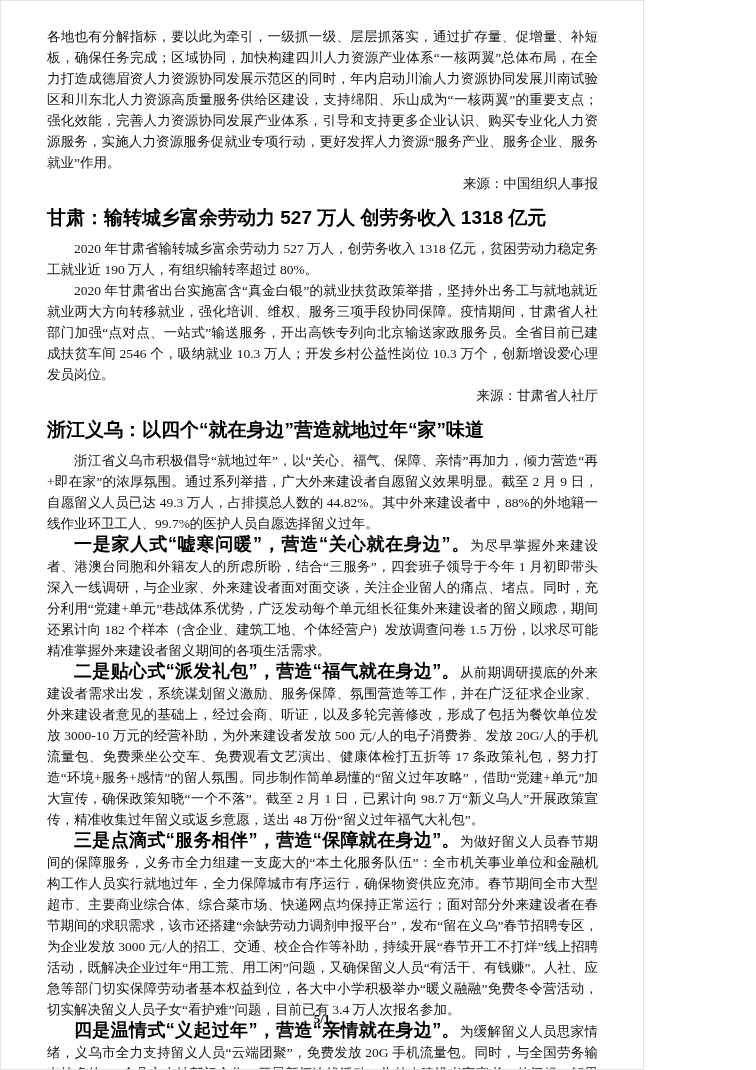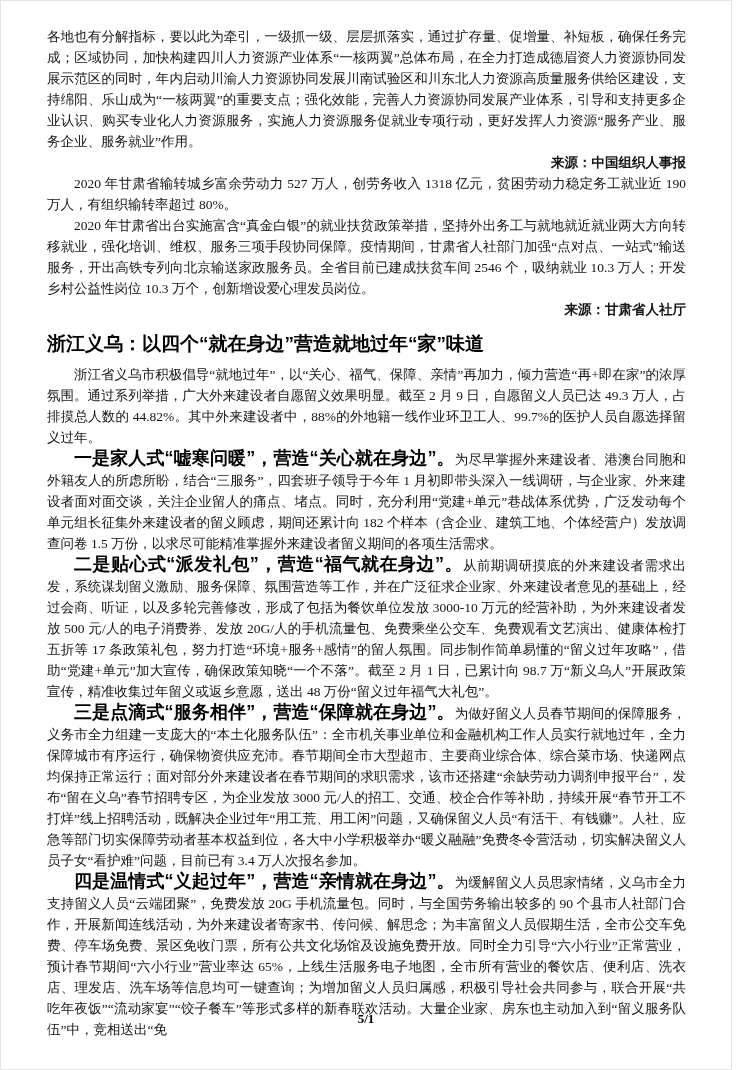--- a/index.html
+++ b/index.html
@@ -1,36 +1,35 @@
 <!DOCTYPE html>
 <html><head>
 <meta charset="utf-8">
 <style>
   html, body { margin: 0; padding: 0; background: #ffffff; }
   .page {
     position: relative;
-    width: 732px;
+    width: 644px;
     height: 1070px;
     box-sizing: border-box;
     background: #ffffff;
     border: 1px solid #e4e4e4;
     padding: 25px 45px 0 46px;
     overflow: hidden;
     font-family: "Liberation Serif", "DejaVu Serif", serif;
     font-size: 13.5px;
     line-height: 21px;
     color: #141414;
   }
   p { margin: 0; text-align: justify; text-indent: 2em; }
   p.no-indent { text-indent: 0; }
   .source-line {
     text-align: right;
     text-indent: 0;
     margin: 0;
-    font-weight: bold;
   }
   .section-title {
     font-family: "Liberation Sans", "DejaVu Sans", sans-serif;
     font-weight: bold;
     font-size: 19px;
     line-height: 26px;
     color: #000000;
     margin: 11px 0 7px 0;
     text-align: left;
     text-indent: 0;
@@ -53,20 +52,21 @@
   }
 </style>
 </head>
 <body>
 
 <div class="page">
 
   <p class="no-indent">各地也有分解指标，要以此为牵引，一级抓一级、层层抓落实，通过扩存量、促增量、补短板，确保任务完成；区域协同，加快构建四川人力资源产业体系“一核两翼”总体布局，在全力打造成德眉资人力资源协同发展示范区的同时，年内启动川渝人力资源协同发展川南试验区和川东北人力资源高质量服务供给区建设，支持绵阳、乐山成为“一核两翼”的重要支点；强化效能，完善人力资源协同发展产业体系，引导和支持更多企业认识、购买专业化人力资源服务，实施人力资源服务促就业专项行动，更好发挥人力资源“服务产业、服务企业、服务就业”作用。</p>
   <p class="source-line">来源：中国组织人事报</p>
 
+  <h1 class="section-title">甘肃：输转城乡富余劳动力 527 万人  创劳务收入 1318 亿元</h1>
   <p>2020 年甘肃省输转城乡富余劳动力 527 万人，创劳务收入 1318 亿元，贫困劳动力稳定务工就业近 190 万人，有组织输转率超过 80%。</p>
   <p>2020 年甘肃省出台实施富含“真金白银”的就业扶贫政策举措，坚持外出务工与就地就近就业两大方向转移就业，强化培训、维权、服务三项手段协同保障。疫情期间，甘肃省人社部门加强“点对点、一站式”输送服务，开出高铁专列向北京输送家政服务员。全省目前已建成扶贫车间 2546 个，吸纳就业 10.3 万人；开发乡村公益性岗位 10.3 万个，创新增设爱心理发员岗位。</p>
   <p class="source-line">来源：甘肃省人社厅</p>
 
   <h1 class="section-title">浙江义乌：以四个“就在身边”营造就地过年“家”味道</h1>
   <p>浙江省义乌市积极倡导“就地过年”，以“关心、福气、保障、亲情”再加力，倾力营造“再+即在家”的浓厚氛围。通过系列举措，广大外来建设者自愿留义效果明显。截至 2 月 9 日，自愿留义人员已达 49.3 万人，占排摸总人数的 44.82%。其中外来建设者中，88%的外地籍一线作业环卫工人、99.7%的医护人员自愿选择留义过年。</p>
 
   <p><span class="item-lead">一是家人式“嘘寒问暖”，营造“关心就在身边”。</span><span>为尽早掌握外来建设者、港澳台同胞和外籍友人的所虑所盼，结合“三服务”，四套班子领导于今年 1 月初即带头深入一线调研，与企业家、外来建设者面对面交谈，关注企业留人的痛点、堵点。同时，充分利用“党建+单元”巷战体系优势，广泛发动每个单元组长征集外来建设者的留义顾虑，期间还累计向 182 个样本（含企业、建筑工地、个体经营户）发放调查问卷 1.5 万份，以求尽可能精准掌握外来建设者留义期间的各项生活需求。</span></p>
 
   <p><span class="item-lead">二是贴心式“派发礼包”，营造“福气就在身边”。</span><span>从前期调研摸底的外来建设者需求出发，系统谋划留义激励、服务保障、氛围营造等工作，并在广泛征求企业家、外来建设者意见的基础上，经过会商、听证，以及多轮完善修改，形成了包括为餐饮单位发放 3000-10 万元的经营补助，为外来建设者发放 500 元/人的电子消费券、发放 20G/人的手机流量包、免费乘坐公交车、免费观看文艺演出、健康体检打五折等 17 条政策礼包，努力打造“环境+服务+感情”的留人氛围。同步制作简单易懂的“留义过年攻略”，借助“党建+单元”加大宣传，确保政策知晓“一个不落”。截至 2 月 1 日，已累计向 98.7 万“新义乌人”开展政策宣传，精准收集过年留义或返乡意愿，送出 48 万份“留义过年福气大礼包”。</span></p>

